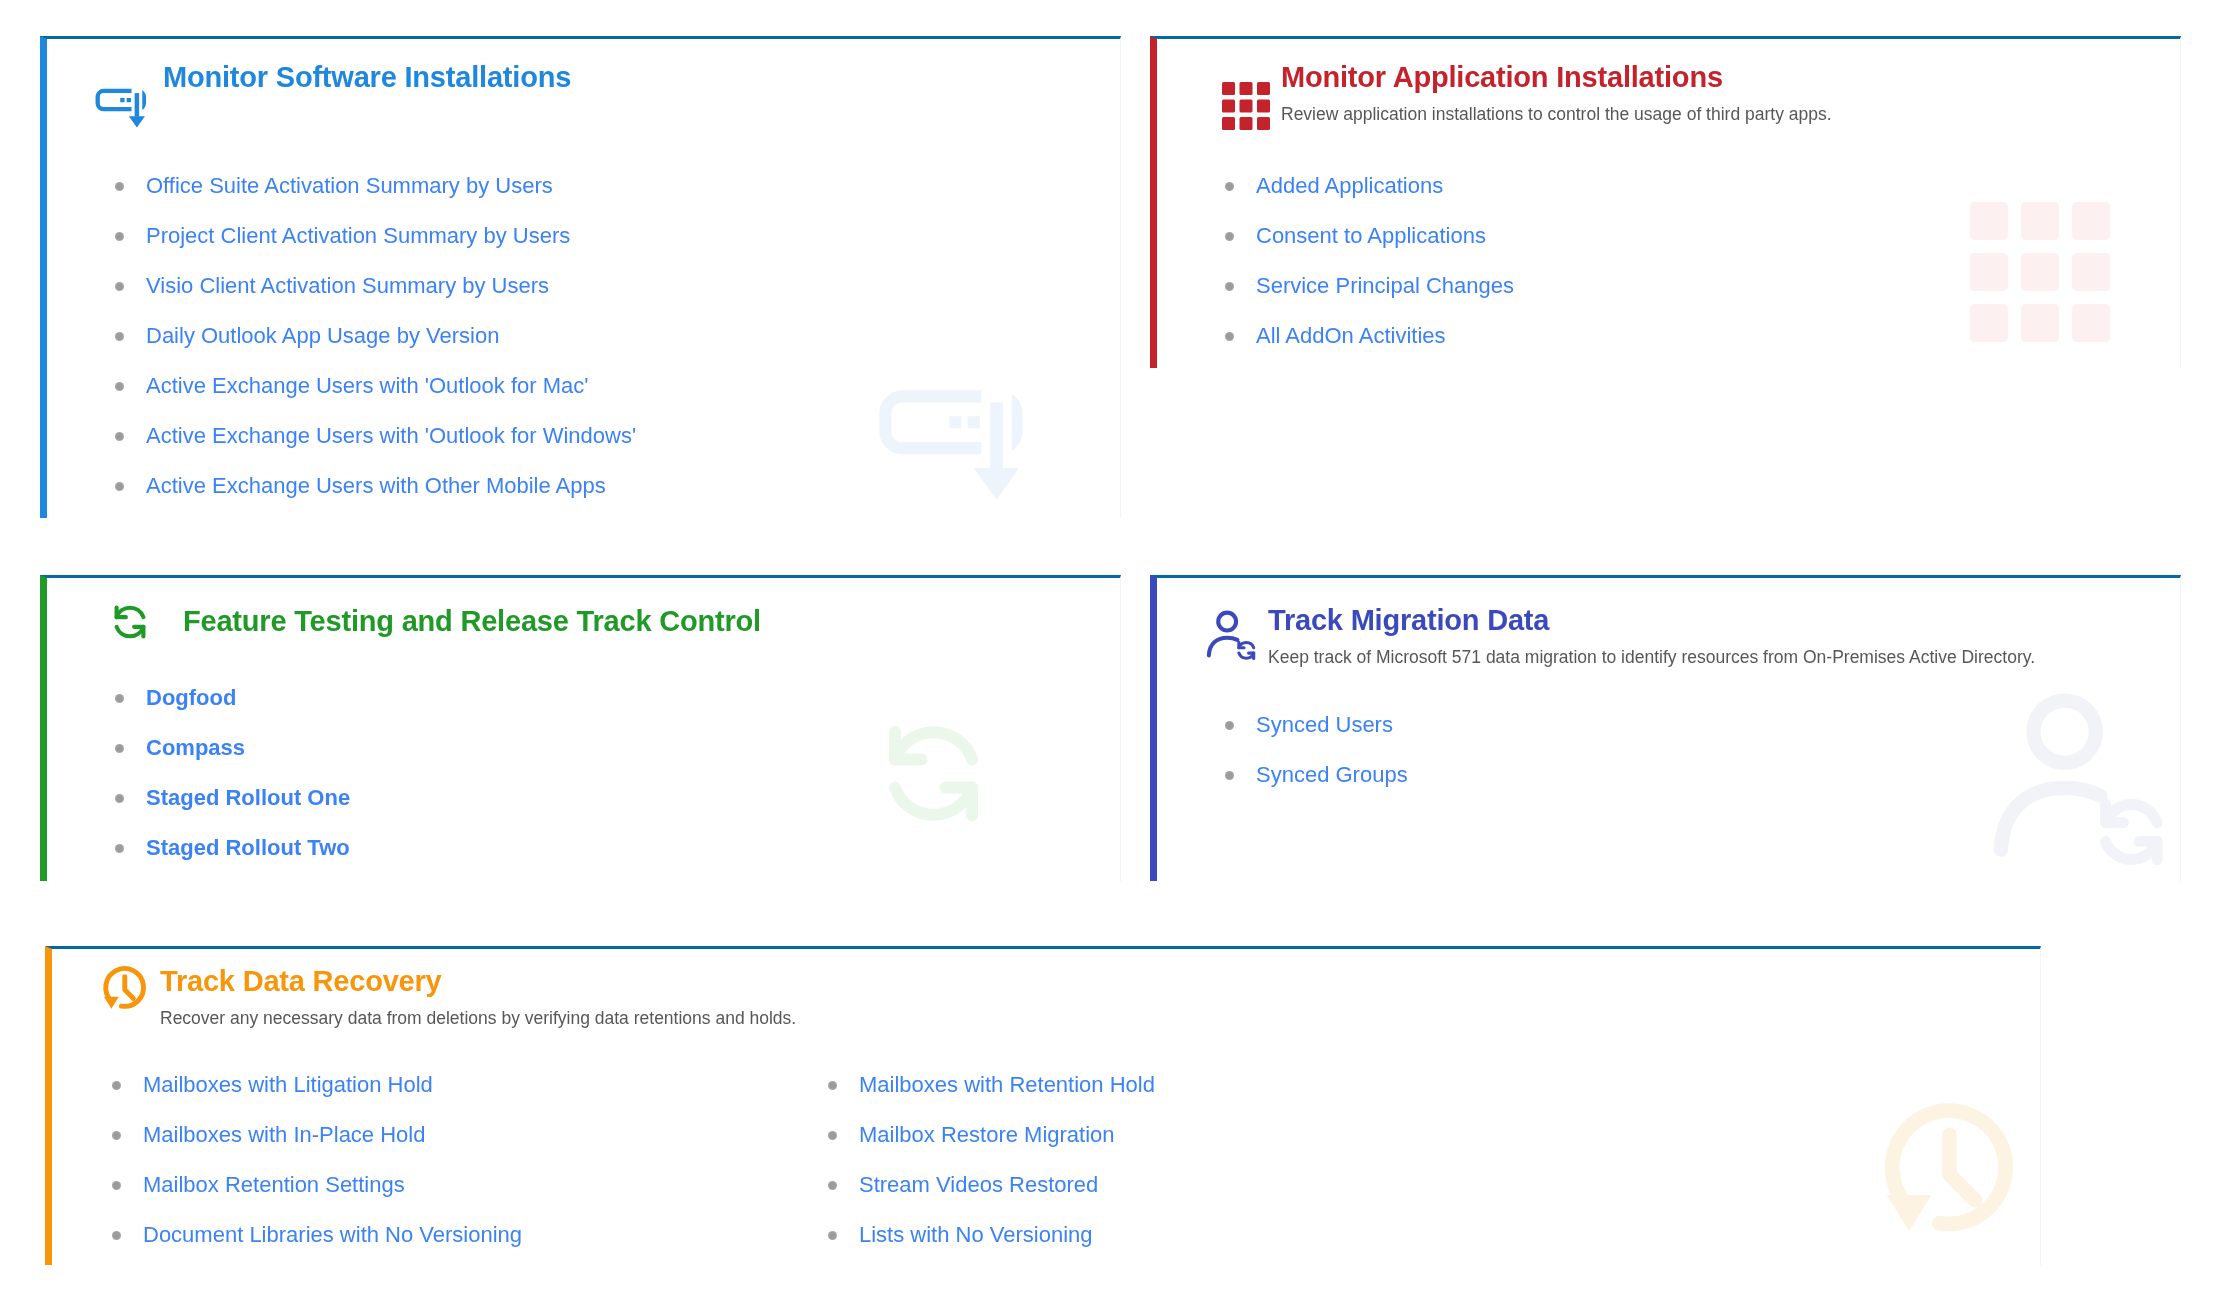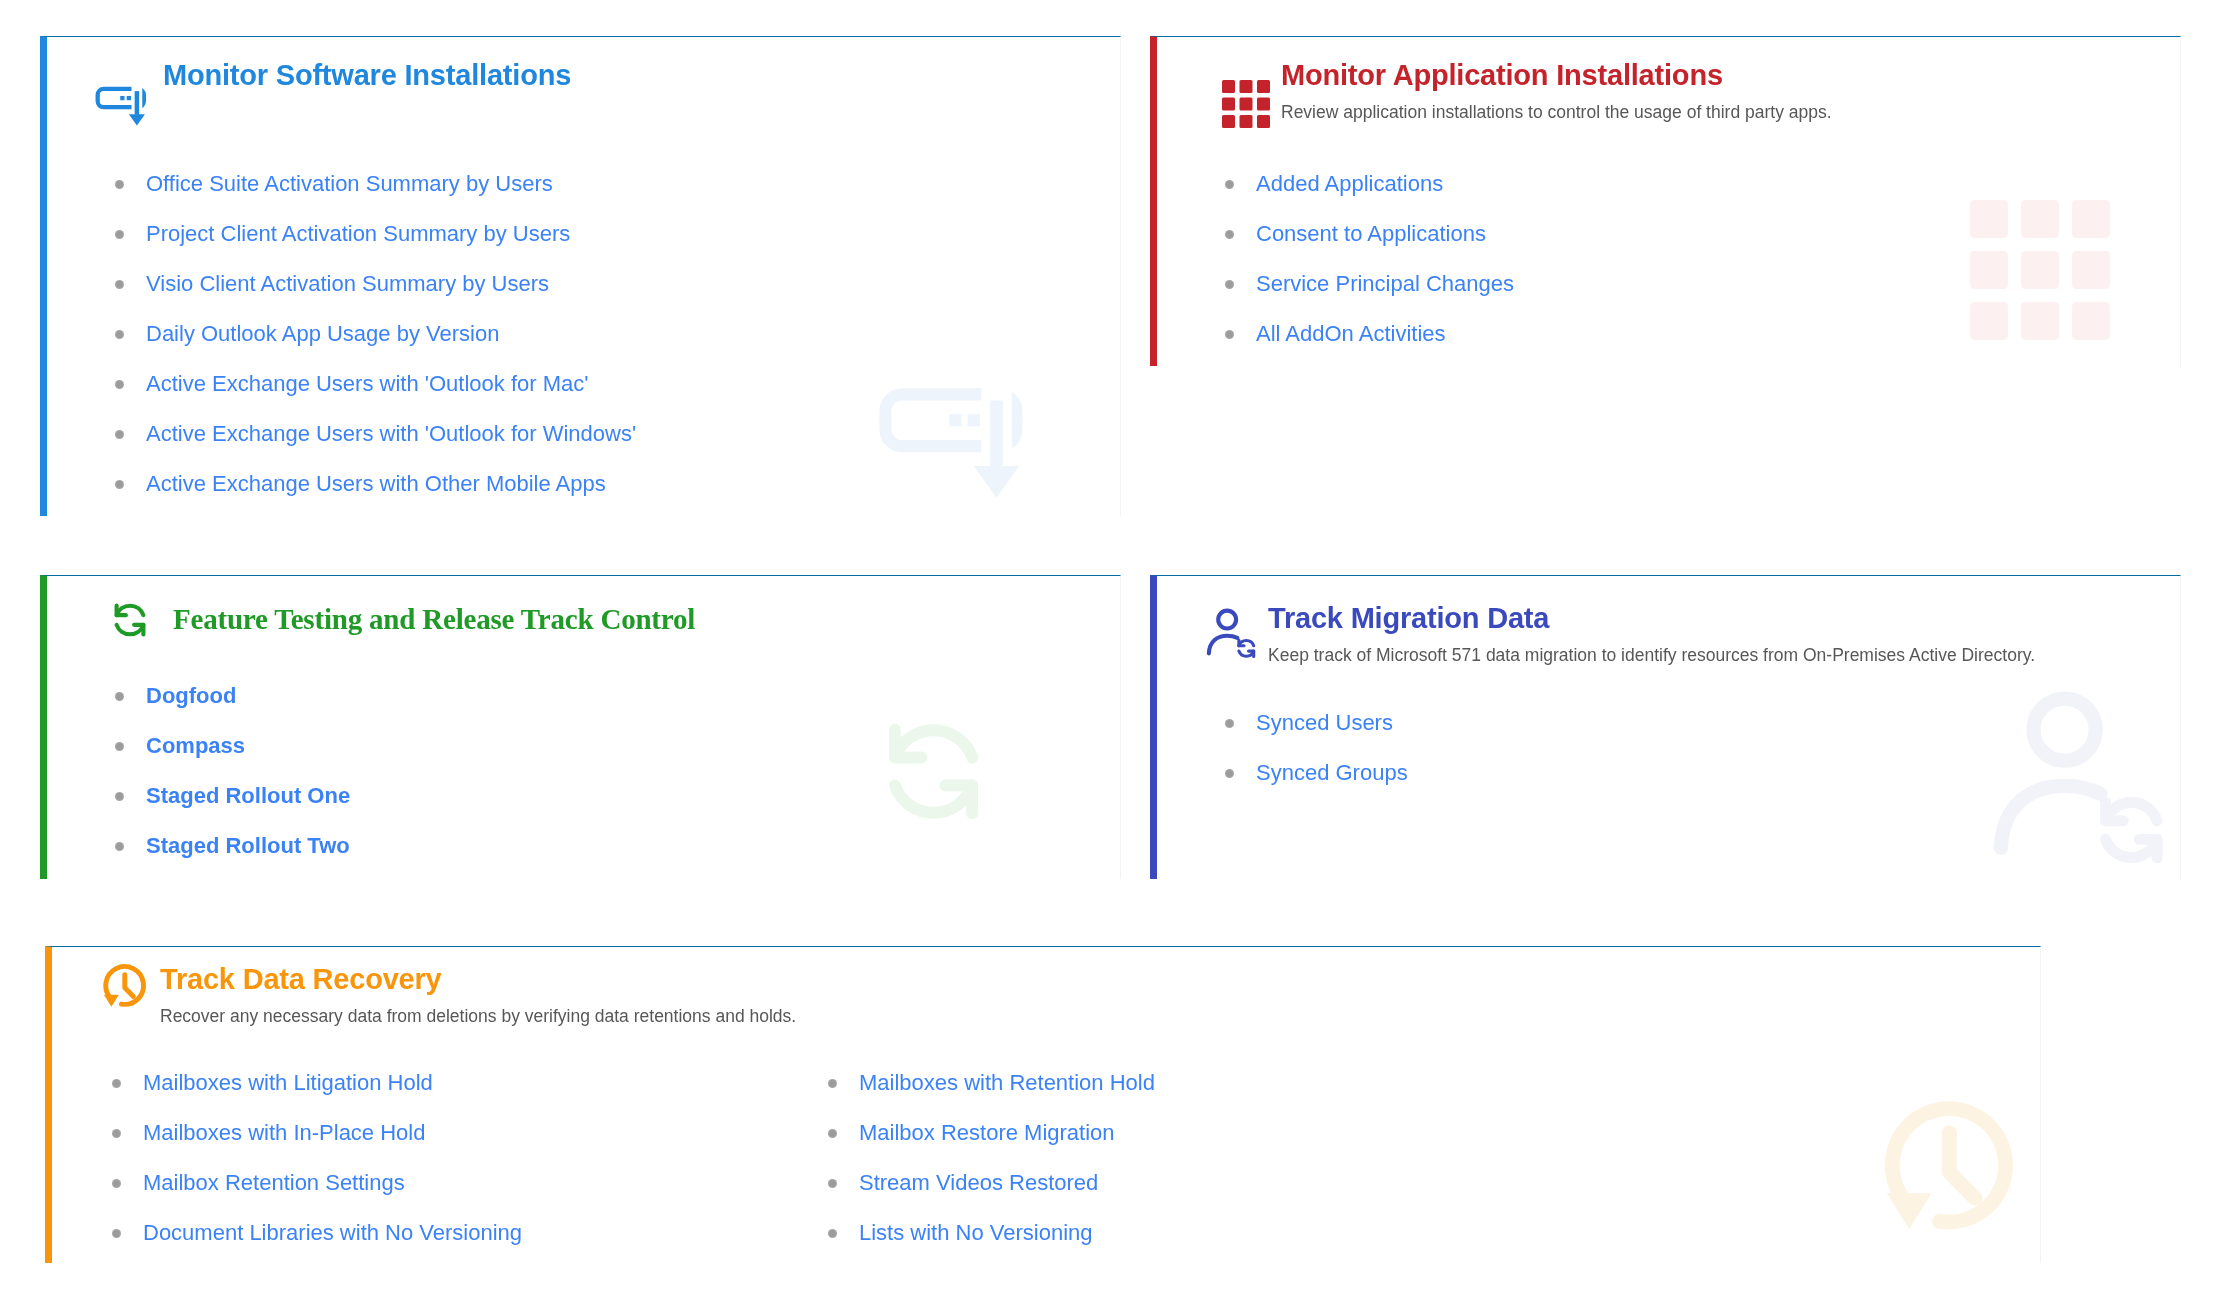--- a/index.html
+++ b/index.html
@@ -3,41 +3,41 @@
 <meta charset="utf-8">
 <style>
   html,body{margin:0;padding:0;background:#ffffff;}
   body{
     width:2228px;height:1294px;position:relative;overflow:hidden;
     font-family:"Liberation Sans","DejaVu Sans",sans-serif;
     -webkit-font-smoothing:antialiased;
   }
   .card{
     position:absolute;background:#fff;
-    border-top:1px solid #0369a1;
+    border-top:3px solid #0369a1;
     border-right:1px solid #f3f3f3;
     border-left:7px solid var(--accent,#888);
   }
   #c0{left:40px;top:36px;width:1073px;height:479px;}
   #c1{left:1150px;top:36px;width:1023px;height:329px;}
   #c2{left:40px;top:575px;width:1073px;height:303px;}
   #c3{left:1150px;top:575px;width:1023px;height:303px;}
   #c4{left:45px;top:946px;width:1988px;height:316px;}
 
   .icon{position:absolute;color:var(--accent);}
   #c0 .icon{left:48px;top:42px;width:58px;height:50px;}
   #c1 .icon{left:65px;top:43px;width:48px;height:48px;}
   #c2 .icon{left:61px;top:22px;width:44px;height:44px;}
   #c3 .icon{left:47px;top:28px;width:56px;height:58px;}
   #c4 .icon{left:43px;top:11px;width:55px;height:55px;}
 
   .tblock{position:absolute;}
   #c0 .tblock{left:116px;top:22px;}
   #c1 .tblock{left:124px;top:22px;}
-  #c2 .tblock{left:126px;top:27px;font-family:Liberation Serif, serif;}
+  #c2 .tblock{left:136px;top:27px;}
   #c3 .tblock{left:111px;top:26px;}
   #c4 .tblock{left:108px;top:16px;}
 
   .title{
     font-size:29px;font-weight:700;letter-spacing:-0.2px;
     color:var(--accent);line-height:33px;cursor:pointer;white-space:nowrap;
   }
   .sub{
     margin-top:10px;font-size:17.5px;color:#575757;line-height:21px;white-space:nowrap;
   }

